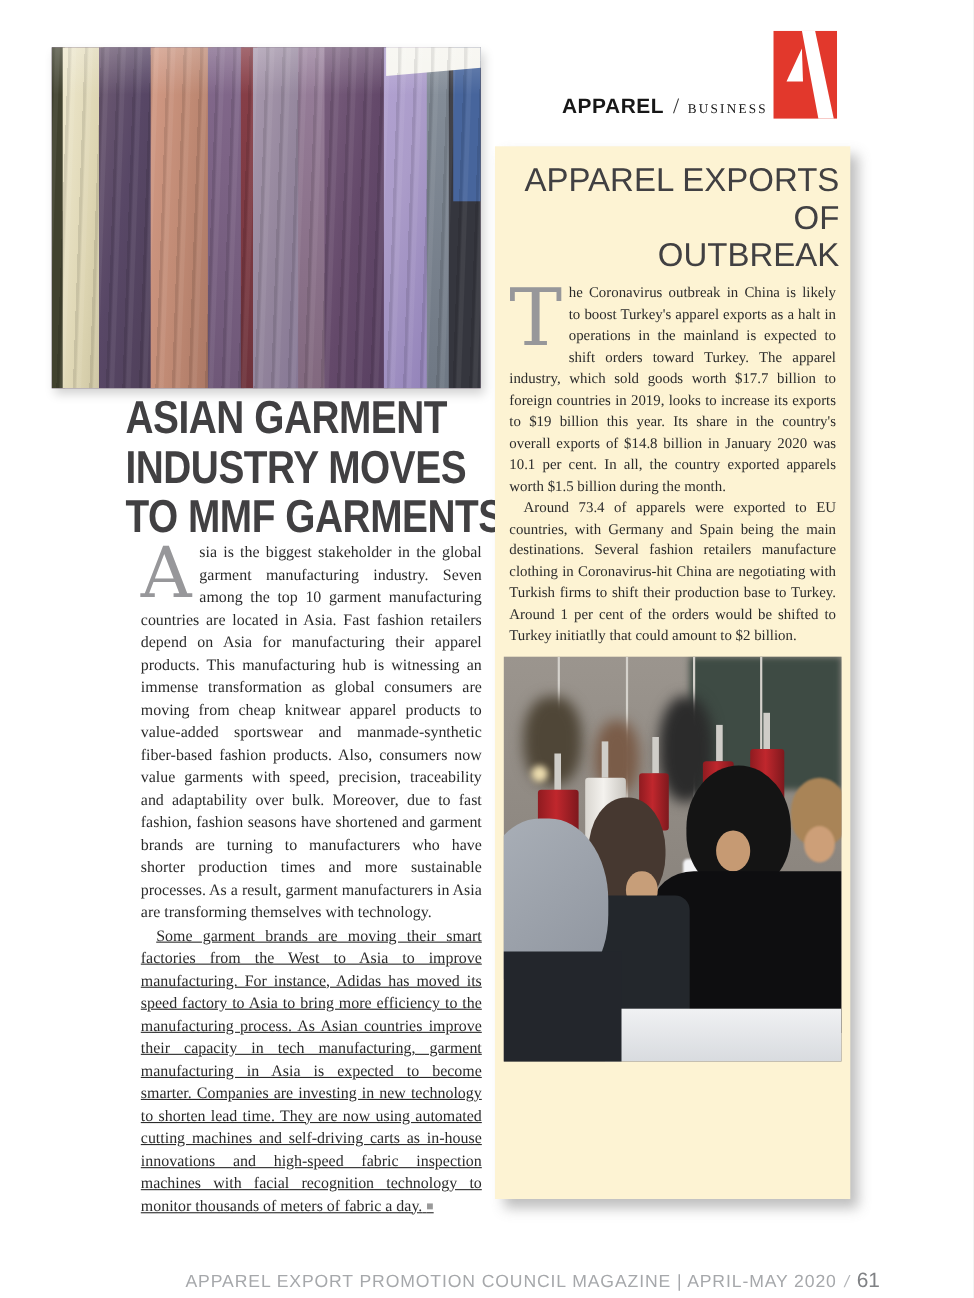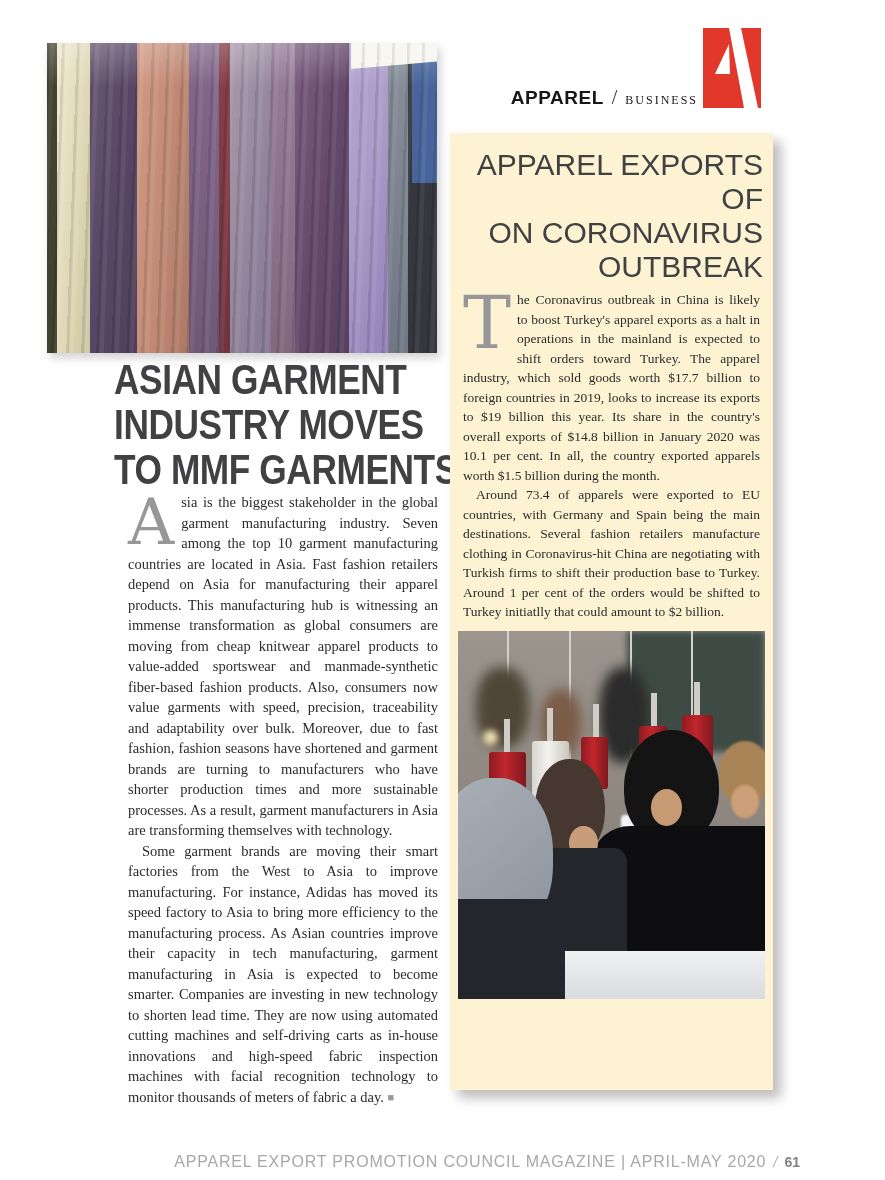--- a/index.html
+++ b/index.html
@@ -34,21 +34,21 @@
   .headline{position:absolute;color:#414042;}
   .headline .hl-line{font-weight:700;white-space:nowrap;transform:scaleX(.84);transform-origin:0 50%;letter-spacing:-.5px;}
   .left-headline{left:114px;top:357px;}
   .left-headline .hl-line{font-size:42px;line-height:45px;}
   .left-body{
     position:absolute;left:128px;top:492px;width:310px;
     font-family:"Liberation Serif",serif;font-size:14.5px;line-height:20.5px;
     color:#2b2b2b;text-align:justify;
   }
   .left-body p{margin:0;}
-  .left-body p.indent{text-indent:14px;}
+  .left-body p.indent{text-indent:14px;text-decoration:underline;}
   .dropcap{
     float:left;font-family:"DejaVu Serif",serif;color:#97979a;
     font-size:64px;line-height:56px;padding:2px 7px 0 0;
   }
   .endmark{color:#9a9a9a;font-size:11px;vertical-align:1px;}
   
   .panel{
     position:absolute;left:450px;top:133px;width:323px;height:957px;
     background:#fdf3d3;box-shadow:8px 8px 11px rgba(110,110,110,.45);
     overflow:hidden;
@@ -88,21 +88,21 @@
   .fp-scarf-gray{left:-7%;top:40%;width:38%;height:44%;background:linear-gradient(140deg,#aab0b8,#8d939d);border-radius:46%;}
   .fp-body-gray{left:-5%;top:73%;width:40%;height:28%;background:#23262c;}
   .fp-table{left:30%;bottom:0;right:0;height:13%;background:linear-gradient(180deg,#f0f1f3,#d8dbdf);}
   
   .footer{
     position:absolute;top:1106px;right:85px;display:flex;align-items:baseline;gap:7px;
     color:#a6a8ab;
   }
   .footer .foot-text{font-size:16px;font-weight:400;letter-spacing:.8px;}
   .footer .foot-slash{font-size:15px;font-style:italic;color:#b4b6b9;}
-  .footer .foot-page{font-size:14px;font-weight:700;color:#808285;margin-top:48px;}
+  .footer .foot-page{font-size:19px;font-weight:400;color:#808285;margin-top:48px;}
 </style>
 </head>
 <body>
 
 <div class="page">
 
   <div class="fabric-photo">
     <div class="drape" style="left:0;width:3%;background:#41422f;"></div>
     <div class="drape" style="left:2.5%;width:9.5%;background:linear-gradient(95deg,#efe9cf,#ddd5b2 60%,#c9c19e);"></div>
     <div class="drape" style="left:11%;width:13%;background:linear-gradient(100deg,#6d5a72,#584766 45%,#4e3f58);"></div>
@@ -139,21 +139,20 @@
     <div class="hl-line">TO MMF GARMENTS</div>
   </div>
   <div class="left-body">
     <p><span class="dropcap">A</span><span>sia is the biggest stakeholder in the global garment manufacturing industry. Seven among the top 10 garment manufacturing countries are located in Asia. Fast fashion retailers depend on Asia for manufacturing their apparel products. This manufacturing hub is witnessing an immense transformation as global consumers are moving from cheap knitwear apparel products to value-added sportswear and manmade-synthetic fiber-based fashion products. Also, consumers now value garments with speed, precision, traceability and adaptability over bulk. Moreover, due to fast fashion, fashion seasons have shortened and garment brands are turning to manufacturers who have shorter production times and more sustainable processes. As a result, garment manufacturers in Asia are transforming themselves with technology.</span></p>
     <p class="indent"><span>Some garment brands are moving their smart factories from the West to Asia to improve manufacturing. For instance, Adidas has moved its speed factory to Asia to bring more efficiency to the manufacturing process. As Asian countries improve their capacity in tech manufacturing, garment manufacturing in Asia is expected to become smarter. Companies are investing in new technology to shorten lead time. They are now using automated cutting machines and self-driving carts as in-house innovations and high-speed fabric inspection machines with facial recognition technology to monitor thousands of meters of fabric a day.</span> <span class="endmark">■</span></p>
   </div>
 
   <div class="panel">
     <div class="right-headline">
       <div class="hl-line">APPAREL EXPORTS OF</div>
-      <div class="hl-line">ON CORONAVIRUS</div>
       <div class="hl-line">OUTBREAK</div>
     </div>
     <div class="right-body">
       <p><span class="dropcap">T</span><span>he Coronavirus outbreak in China is likely to boost Turkey's apparel exports as a halt in operations in the mainland is expected to shift orders toward Turkey. The apparel industry, which sold goods worth $17.7 billion to foreign countries in 2019, looks to increase its exports to $19 billion this year. Its share in the country's overall exports of $14.8 billion in January 2020 was 10.1 per cent. In all, the country exported apparels worth $1.5 billion during the month.</span></p>
       <p class="indent"><span>Around 73.4 of apparels were exported to EU countries, with Germany and Spain being the main destinations. Several fashion retailers manufacture clothing in Coronavirus-hit China are negotiating with Turkish firms to shift their production base to Turkey. Around 1 per cent of the orders would be shifted to Turkey initiatlly that could amount to $2 billion.</span></p>
     </div>
 
     <div class="factory-photo">
       <div class="fp fp-green"></div>
       <div class="fp fp-rod" style="left:16%;"></div>

